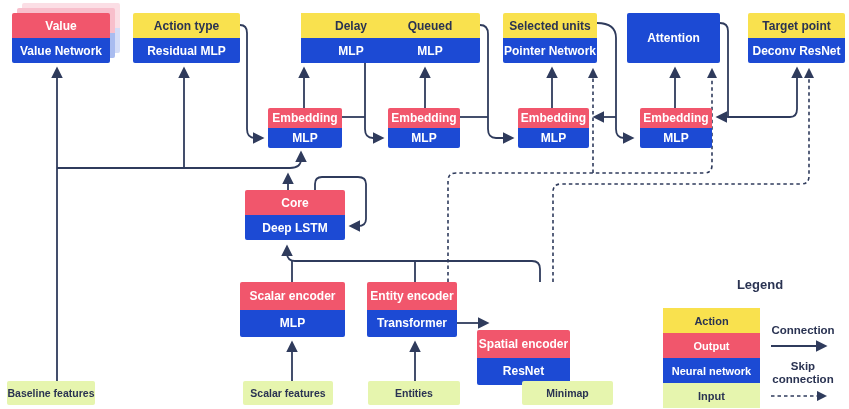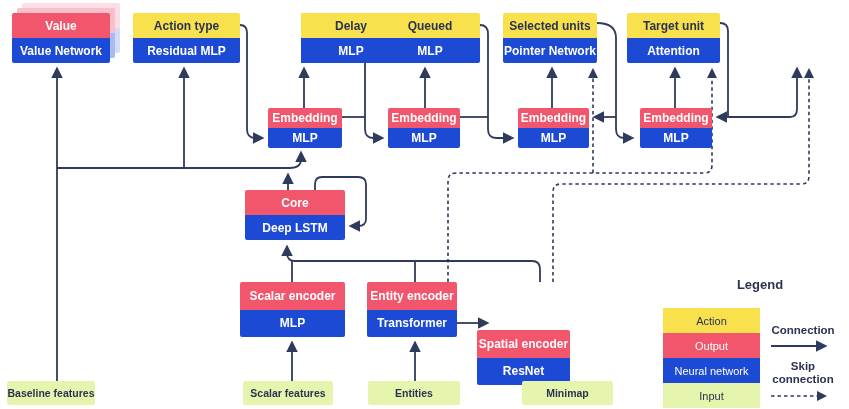--- a/index.html
+++ b/index.html
@@ -13,21 +13,21 @@
   .pink{background:#F1566C;color:#ffffff;}
   .blue{background:#1C4AD4;color:#ffffff;}
   .greenbox{position:absolute;background:#E6F5AE;color:#2A3352;display:flex;align-items:center;
             justify-content:center;font-size:10.5px;font-weight:700;z-index:2;border-radius:2px;text-align:right;}
   .stackcard{position:absolute;z-index:0;border-radius:2px;overflow:hidden;display:flex;flex-direction:column;}
   .stackcard .p{flex:1;}
   .card1 .p1{background:#F8BFCC;} .card1 .p2{background:#A9BCF0;}
   .card2 .p1{background:#FBDEE5;} .card2 .p2{background:#D4DDF8;}
   .legend-title{position:absolute;font-size:13px;font-weight:700;color:#2A3352;text-align:center;z-index:2;}
   .legend-swatch{position:absolute;display:flex;align-items:center;justify-content:center;
-                 font-size:11px;font-weight:400;z-index:2;}
+                 font-size:11px;font-weight:700;z-index:2;}
   .legend-label{position:absolute;font-size:11.5px;font-weight:700;color:#2A3352;
                 text-align:center;z-index:2;line-height:1.15;}
 </style>
 </head>
 <body>
 
 <div id="stage">
 
   <svg class="wires" width="849" height="409" viewBox="0 0 849 409">
     <defs>
@@ -95,22 +95,25 @@
   </div>
   <div class="box" style="left:380px;top:13px;width:100px;height:50px;">
     <div class="half yellow">Queued</div>
     <div class="half blue">MLP</div>
   </div>
   <div class="box" style="left:503px;top:13px;width:94px;height:50px;">
     <div class="half yellow">Selected units</div>
     <div class="half blue">Pointer Network</div>
   </div>
   <div class="box" style="left:627px;top:13px;width:93px;height:50px;">
-    <div class="half yellow">Target unit</div>
     <div class="half blue">Attention</div>
+  </div>
+  <div class="box" style="left:748px;top:13px;width:97px;height:50px;">
+    <div class="half yellow">Target point</div>
+    <div class="half blue">Deconv ResNet</div>
   </div>
 
   <div class="box" style="left:268px;top:108px;width:74px;height:40px;">
     <div class="half pink">Embedding</div>
     <div class="half blue">MLP</div>
   </div>
   <div class="box" style="left:388px;top:108px;width:72px;height:40px;">
     <div class="half pink">Embedding</div>
     <div class="half blue">MLP</div>
   </div>

